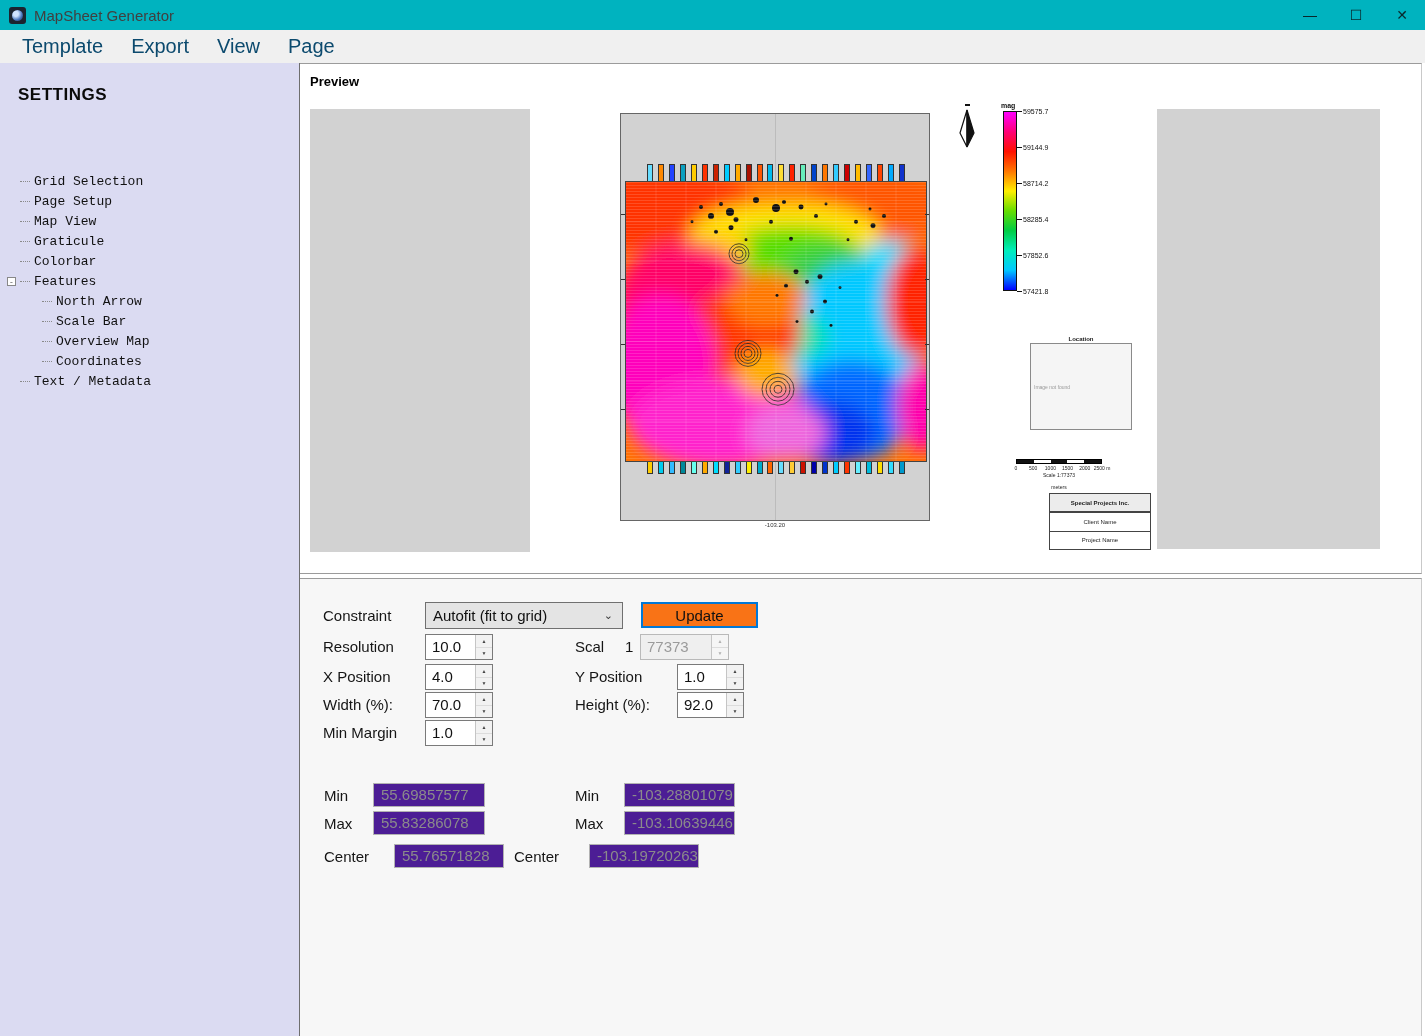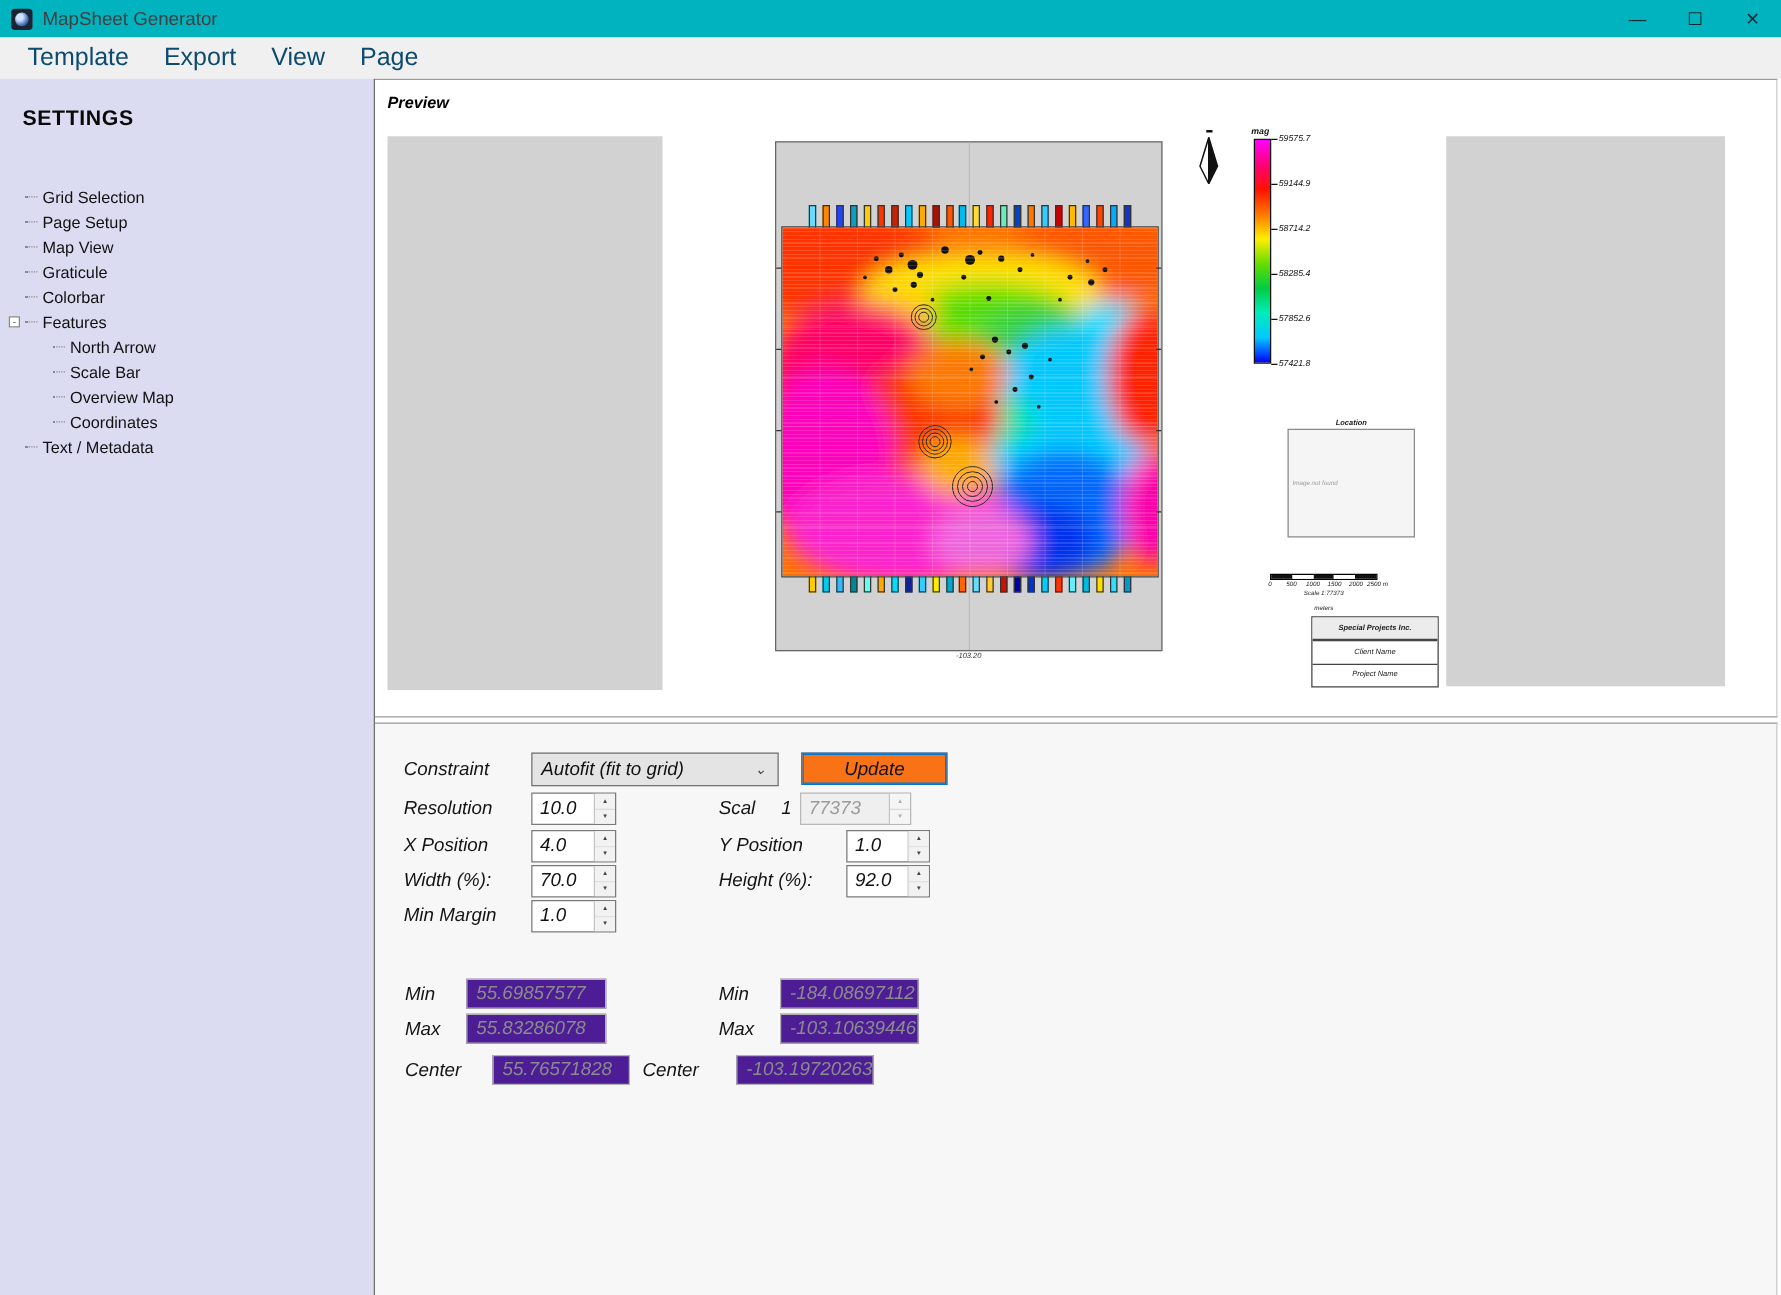--- a/index.html
+++ b/index.html
@@ -16,28 +16,28 @@
   .win-btn { width:46px; height:100%; display:flex; align-items:center; justify-content:center; font-size:14px; color:#09282b; cursor:default; }
 
   
   .menubar { position:absolute; left:0; top:30px; width:1425px; height:33px; background:#f0f0f0; display:flex; align-items:center; padding-left:8px; }
   .menu-item { font-size:20px; color:#0c4a6e; padding:0 14px; height:100%; display:flex; align-items:center; }
 
   
   .content { position:absolute; left:0; top:63px; width:1425px; bottom:0; }
   .sidebar { position:absolute; left:0; top:0; width:300px; bottom:0; background:#dbdbf2; border-right:1px solid #6e6e6e; }
   .sidebar-heading { font-size:17px; font-weight:bold; letter-spacing:0.5px; color:#0a0a0a; margin:22px 0 0 18px; }
-  .tree { margin-top:42px; }
+  .tree { margin-top:66px;font-family:Liberation Mono, monospace; }
   .tree-row { display:flex; align-items:center; height:20px; font-size:13px; color:#111; cursor:default; }
   .tree-row.lvl0 { padding-left:20px; }
   .tree-row.lvl1 { padding-left:42px; }
   .tree-dash { width:10px; border-top:1px dotted #8a8a8a; margin-right:4px; }
   .expander { width:9px; height:9px; border:1px solid #888; background:#fff; font-size:8px; line-height:7px; text-align:center; color:#444; margin-right:4px; margin-left:-13px; }
 
-  .main { position:absolute; left:300px; top:0; right:0; bottom:0; background:#fff;font-style:italic; }
+  .main { position:absolute; left:300px; top:0; right:0; bottom:0; background:#fff; }
 
   
   .preview-panel { position:absolute; left:0; top:0; width:1122px; height:511px; background:#fff;
                    border-top:1px solid #9b9b9b; border-bottom:1px solid #9b9b9b; border-right:1px solid #c9c9c9; }
   .preview-label { position:absolute; left:10px; top:10px; font-size:13px; font-weight:bold; color:#000; }
   .ph-rect { position:absolute; background:#d2d2d2; }
   .ph-left  { left:10px;  top:45px; width:220px; height:443px; }
   .ph-right { left:857px; top:45px; width:223px; height:440px; }
 
   
@@ -489,21 +489,21 @@
         <div class="ud-val">1.0</div>
         <div class="ud-btns">
             <div class="ud-b">▲</div>
             <div class="ud-b">▼</div>
           </div>
       </div>
 
       <div class="flabel" style="left:24px; top:208px">Min</div>
       <div class="tb" style="left:73px; top:204px; width:112px">55.69857577</div>
       <div class="flabel" style="left:275px; top:208px">Min</div>
-      <div class="tb" style="left:324px; top:204px; width:111px">-184.08697112</div>
+      <div class="tb" style="left:324px; top:204px; width:111px">-103.28801079</div>
 
       <div class="flabel" style="left:24px; top:236px">Max</div>
       <div class="tb" style="left:73px; top:232px; width:112px">55.83286078</div>
       <div class="flabel" style="left:275px; top:236px">Max</div>
       <div class="tb" style="left:324px; top:232px; width:111px">-103.10639446</div>
 
       <div class="flabel" style="left:24px; top:269px">Center</div>
       <div class="tb" style="left:94px; top:265px; width:110px">55.76571828</div>
       <div class="flabel" style="left:214px; top:269px">Center</div>
       <div class="tb" style="left:289px; top:265px; width:110px">-103.19720263</div>

